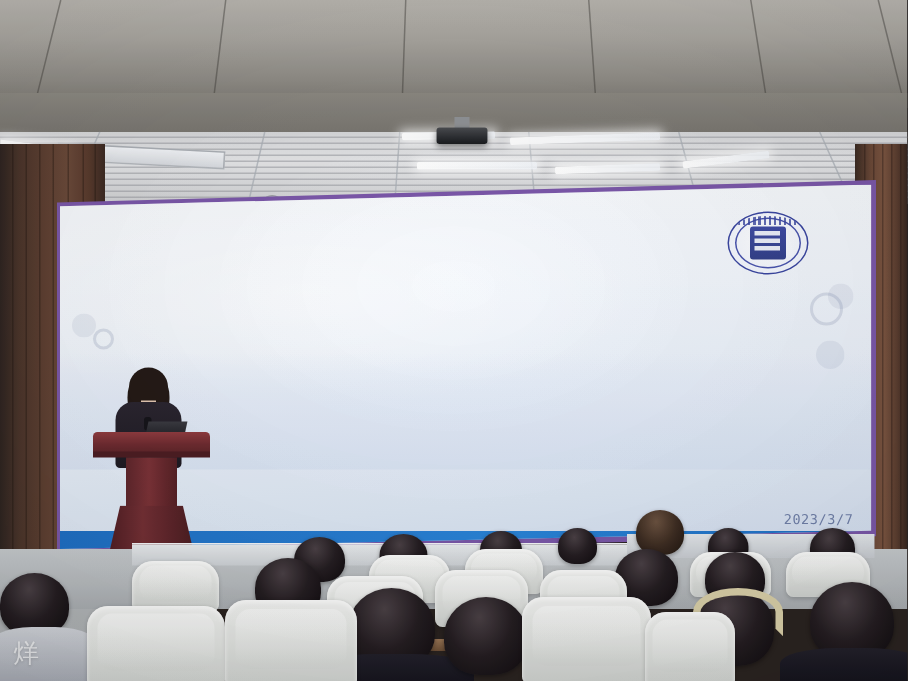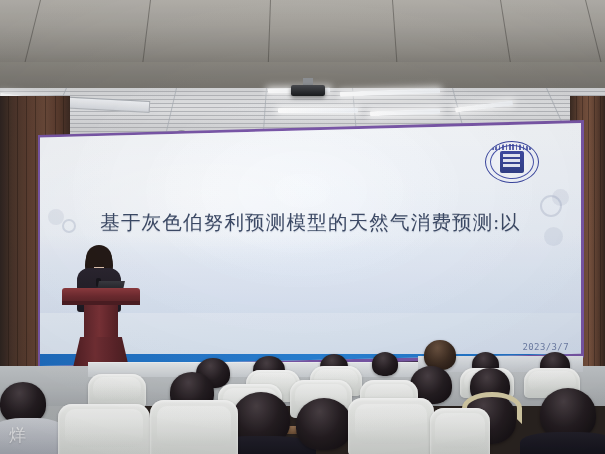--- a/index.html
+++ b/index.html
@@ -398,21 +398,20 @@
 
     <div class="logo">
       <div class="ring-outer"></div>
       <div class="ring-inner"></div>
       <div class="ring-text"></div>
       <div class="core"></div>
       <div class="core-mark"></div>
     </div>
 
     <div class="slide-title">
-      <div>基于灰色伯努利预测模型的天然气消费预测:以</div>
     </div>
 
     <div class="slide-blue-bar"></div>
     <div class="date-stamp">2023/3/7</div>
   </div>
 
   <div class="speaker">
     <div class="hair-side-l"></div>
     <div class="hair-side-r"></div>
     <div class="head"></div>

